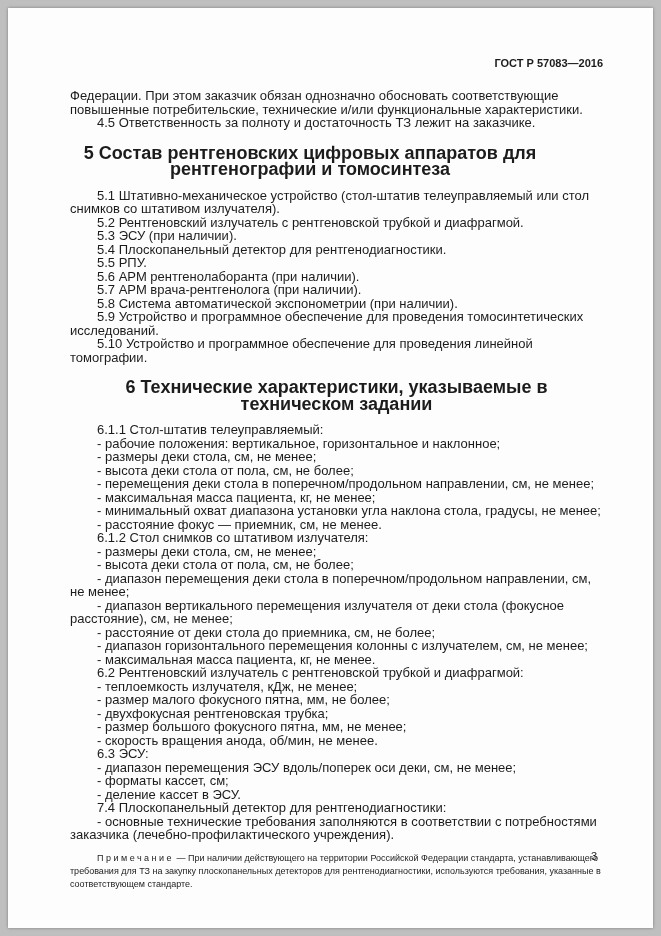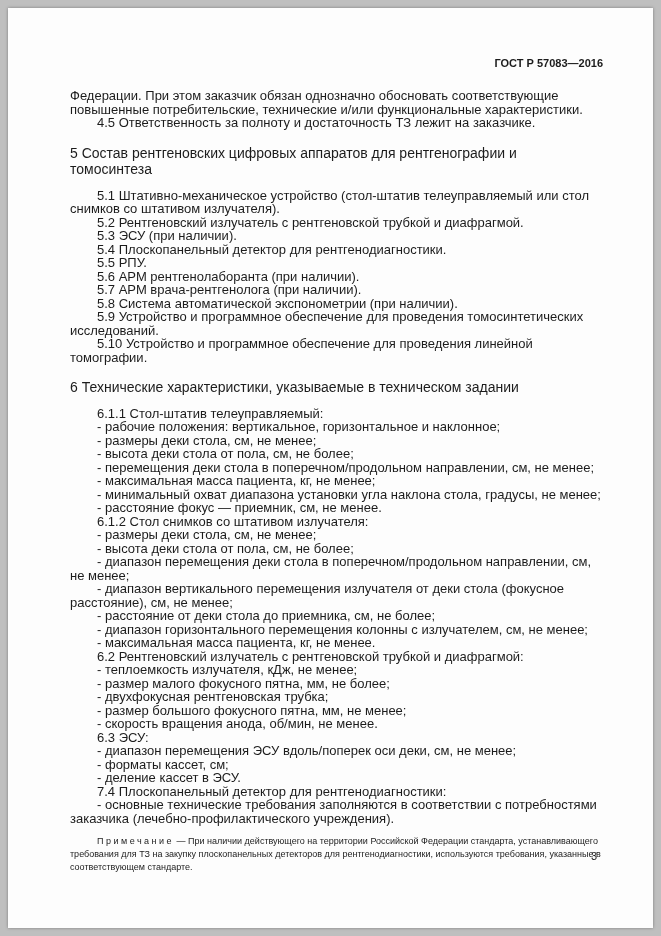--- a/index.html
+++ b/index.html
@@ -23,24 +23,25 @@
   .running-head {
     text-align: right;
     font-size: 11px;
     line-height: 15px;
     font-weight: bold;
     margin-bottom: 18px;
   }
   .para { font-size: 13px; line-height: 13.5px; }
   .indent { text-indent: 27px; }
   .sec-title {
-    font-size: 14px;
+    font-size: 18px;
     line-height: 16.5px;
-    font-weight: normal;
+    font-weight: bold;
     margin: 15px 0 11px;
+    text-align: center;
   }
   .wrap-narrow { max-width: 480px; }
   .note {
     font-size: 9px;
     line-height: 13px;
     text-indent: 27px;
     margin-top: 10px;
   }
   .note-label { letter-spacing: 2.5px; margin-top: 42px; }
   .page-number {

